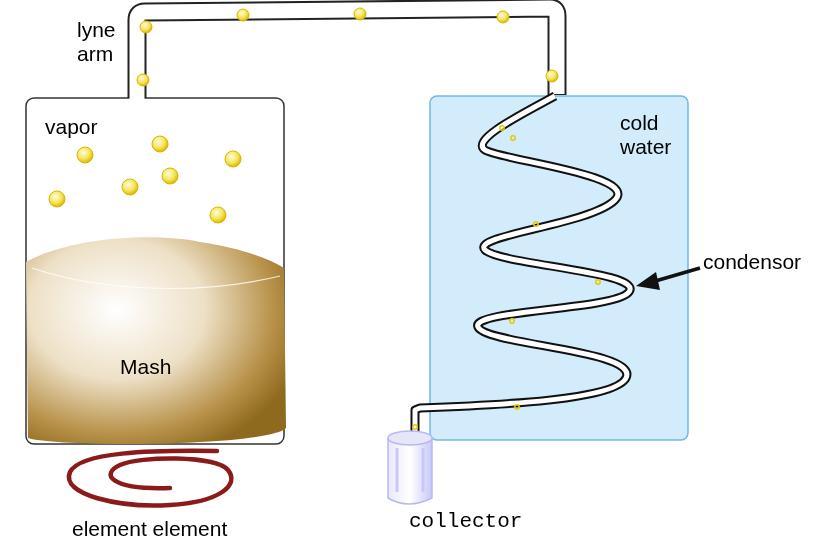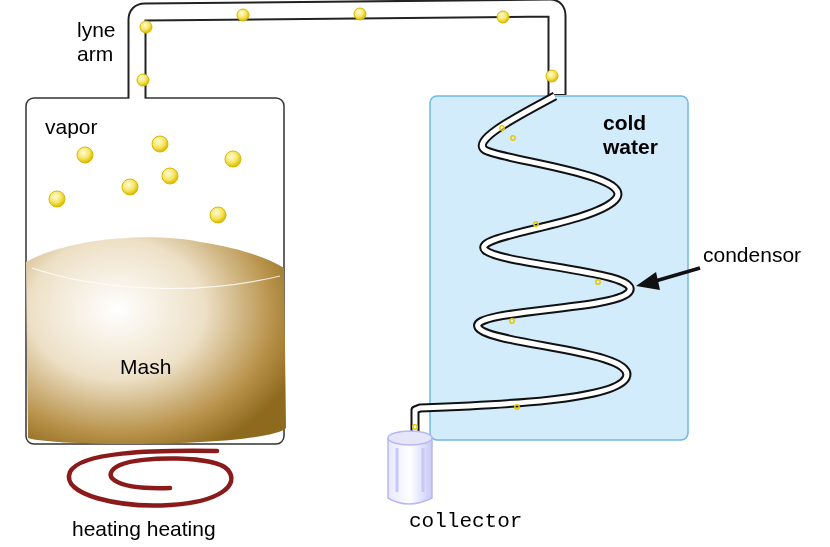--- a/index.html
+++ b/index.html
@@ -87,19 +87,19 @@
     <polygon points="636,286 656,272 660,290" fill="#111"></polygon>
   </g>
 </svg>
 
 <div class="lbl" style="left:77px;top:18px;">
   <div>lyne</div>
   <div>arm</div>
 </div>
 <div class="lbl" style="left:45px;top:115px;">vapor</div>
 <div class="lbl" style="left:120px;top:355px;">Mash</div>
-<div class="lbl" style="left:72px;top:517px;">heating heating</div>
-<div class="lbl" style="left:603px;top:111px;font-weight:bold;">
+<div class="lbl" style="left:72px;top:517px;">element element</div>
+<div class="lbl" style="left:620px;top:111px;">
   <div>cold</div>
   <div>water</div>
 </div>
-<div class="lbl" style="left:703px;top:243px;">condensor</div>
+<div class="lbl" style="left:703px;top:250px;">condensor</div>
 <div class="lbl" style="left:409px;top:510px;font-family:Liberation Mono, monospace;">collector</div>
 
 </body></html>

